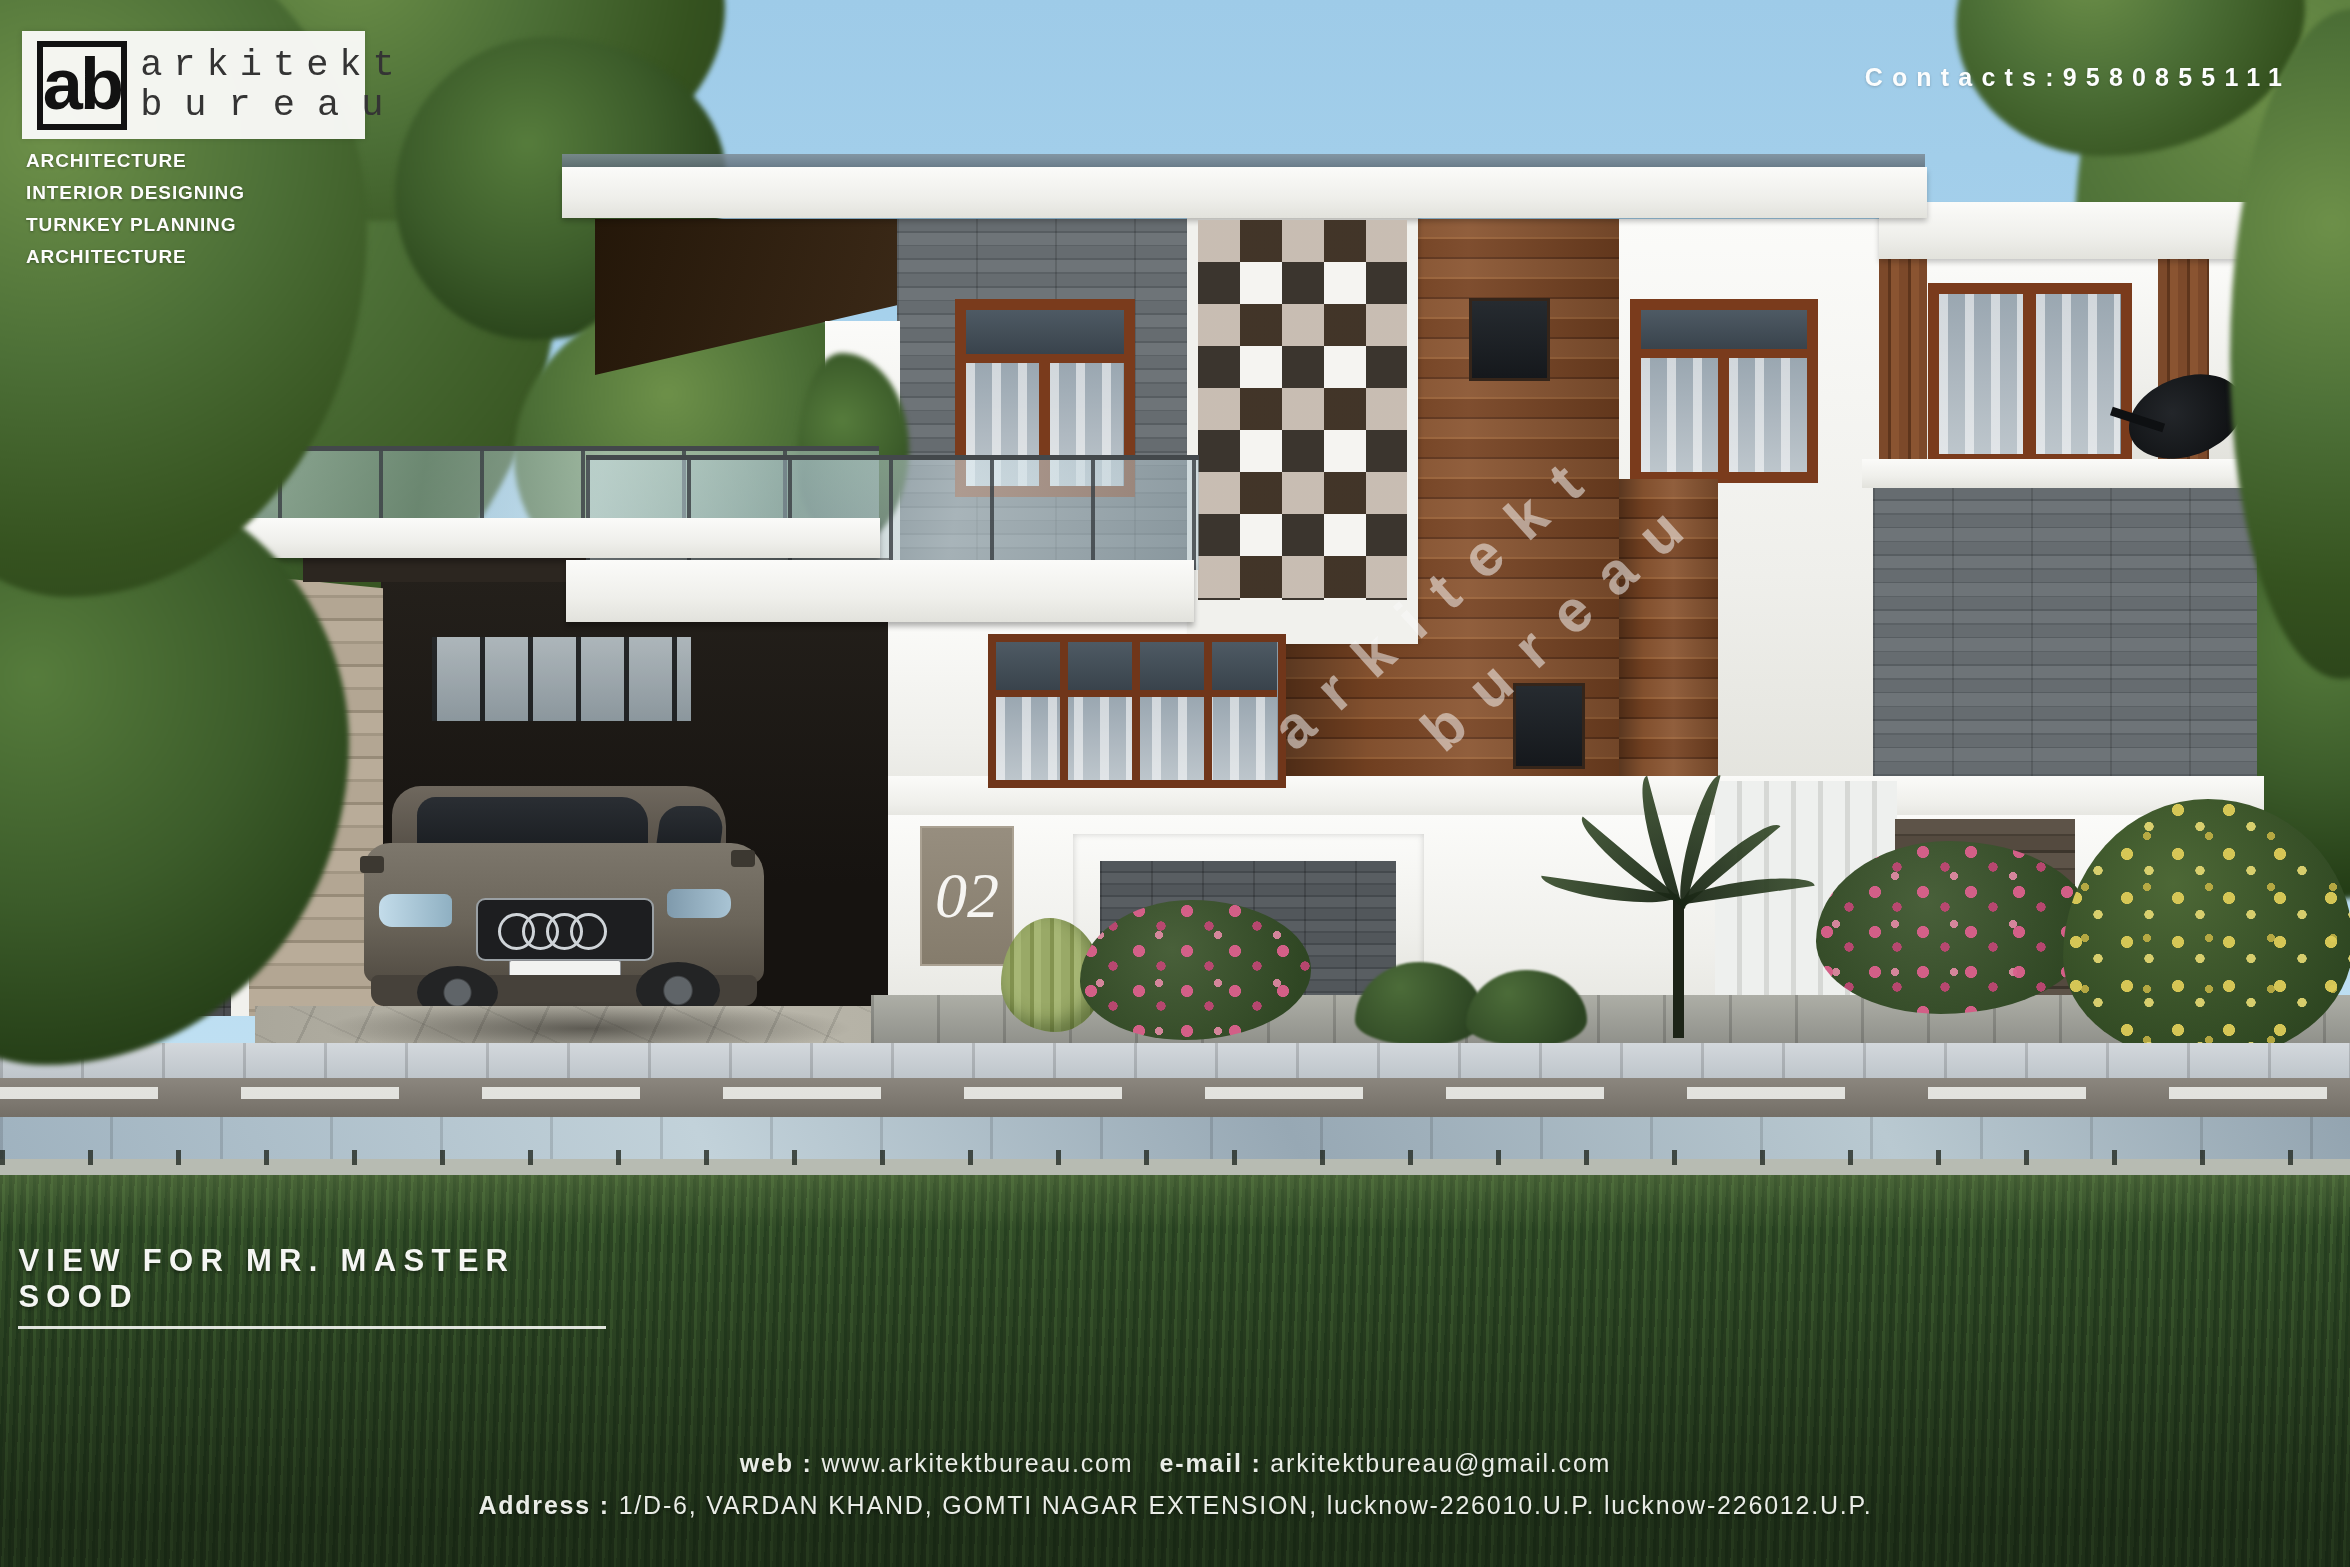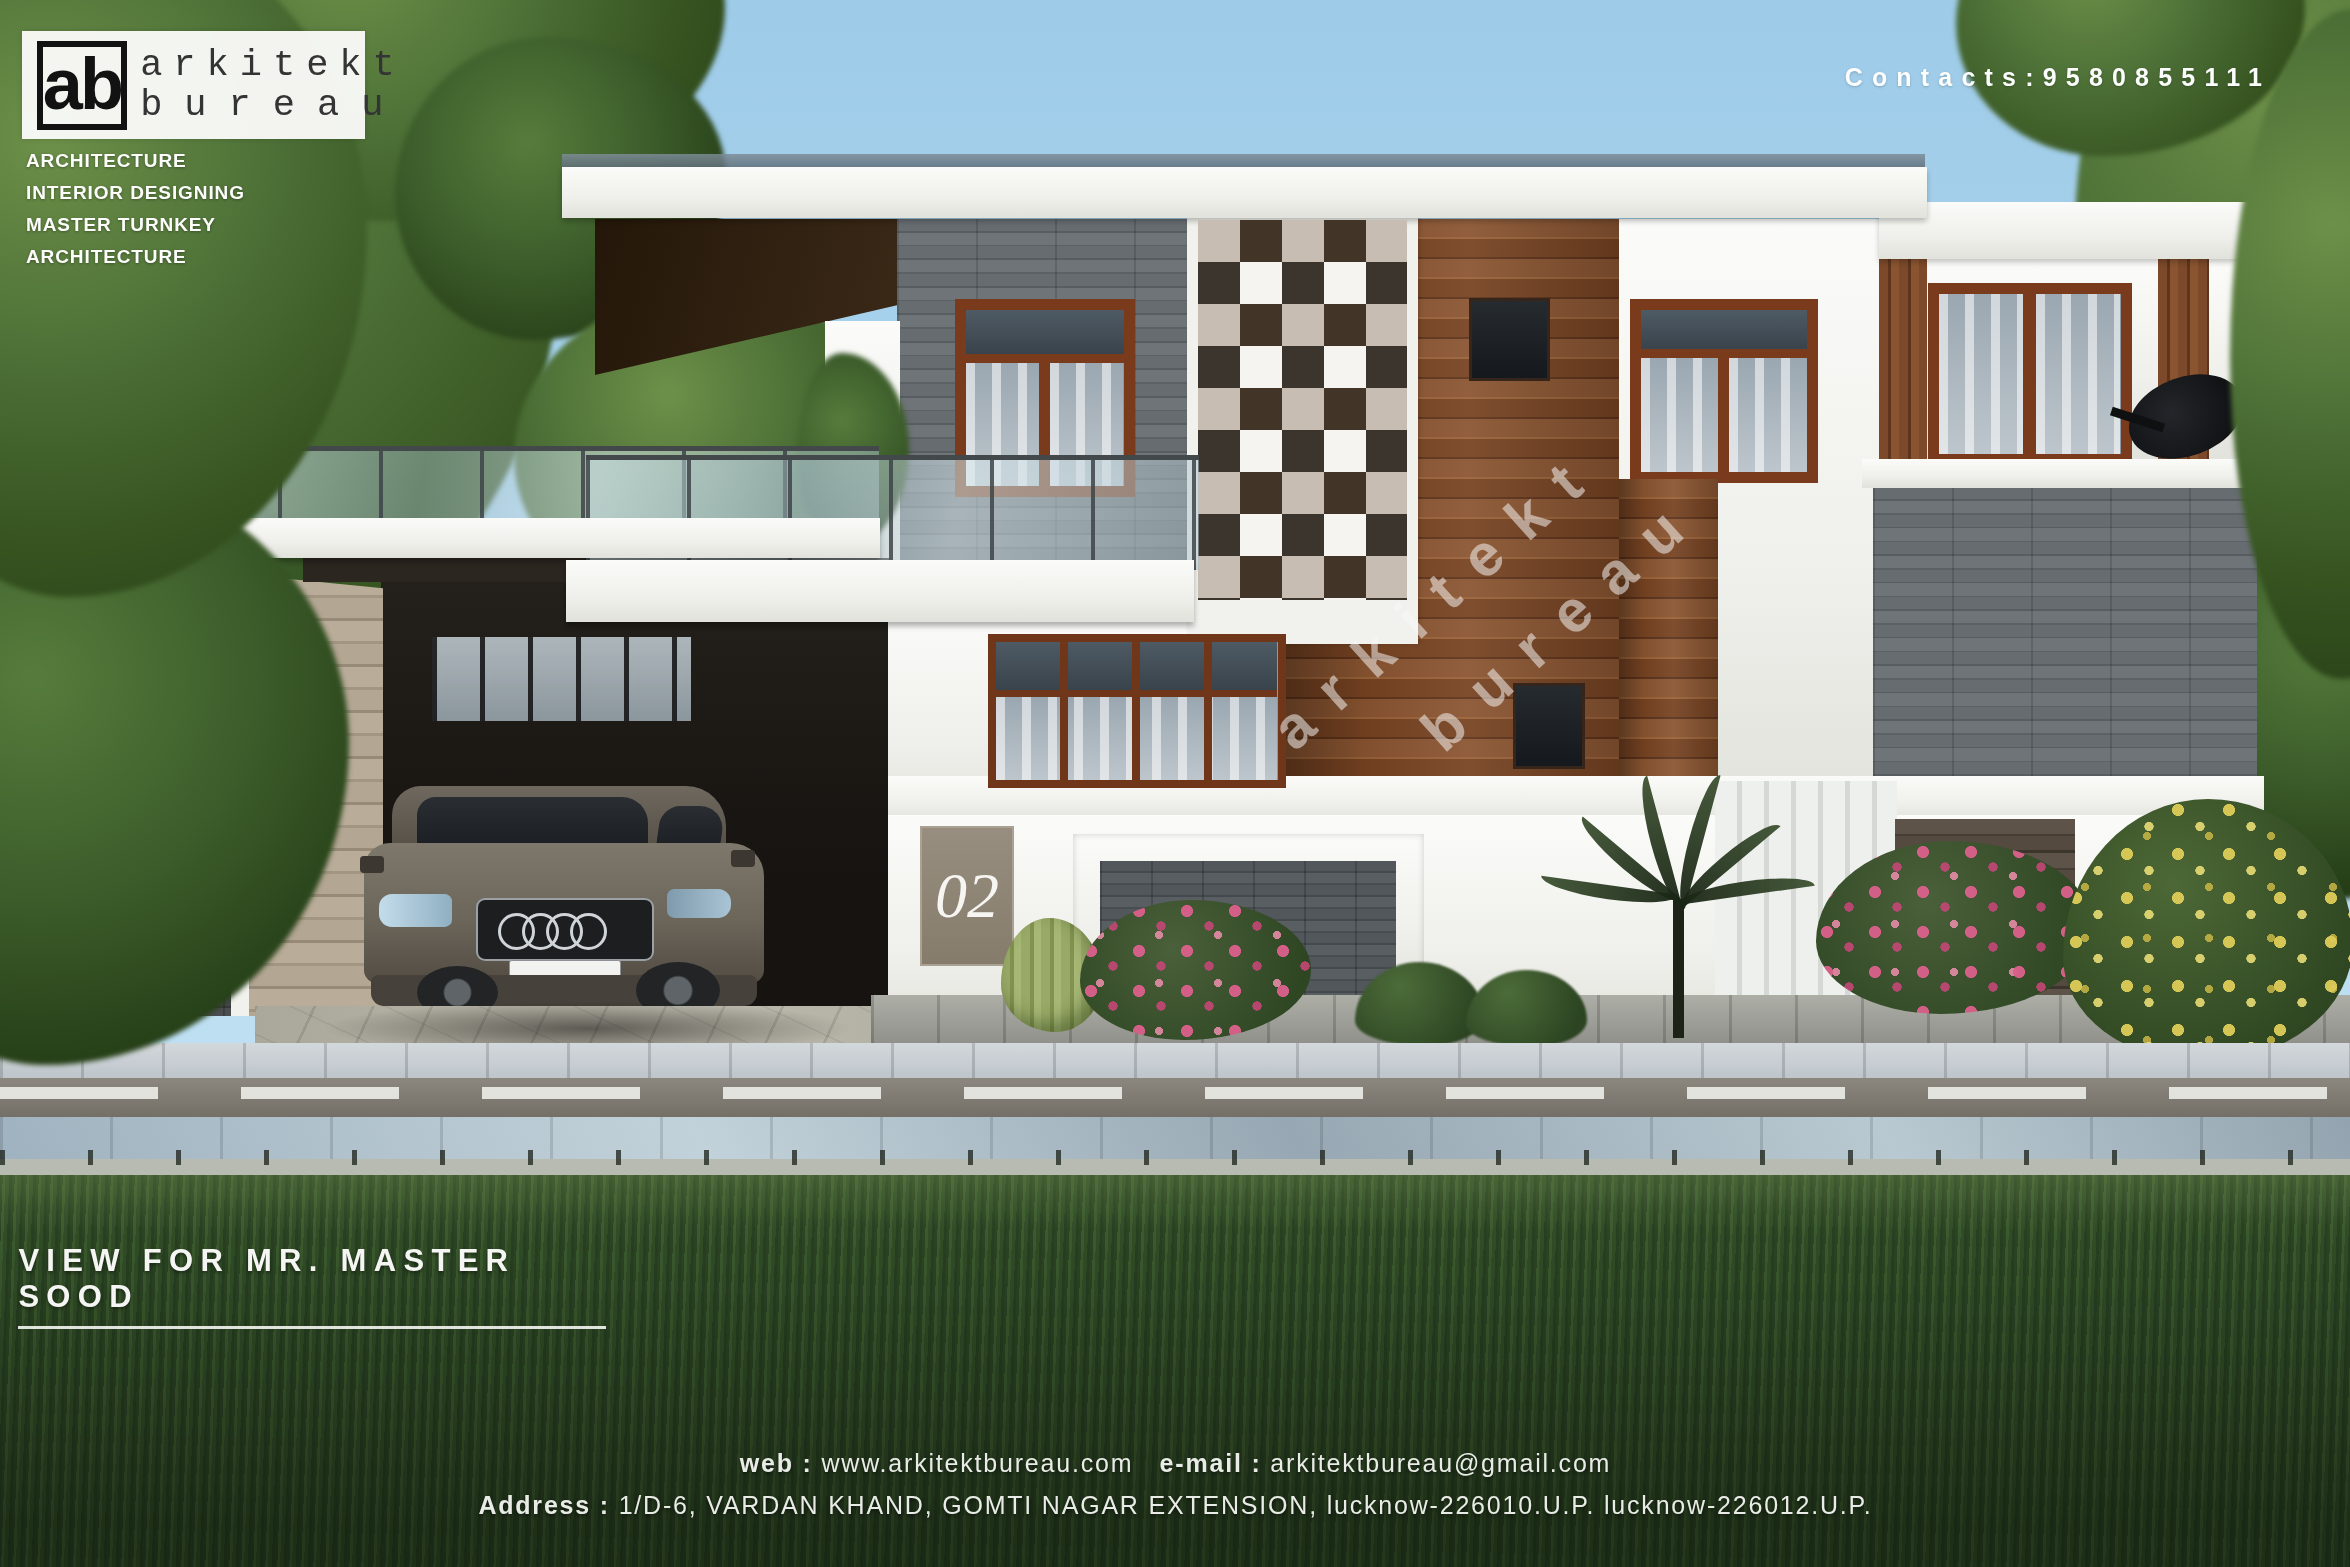--- a/index.html
+++ b/index.html
@@ -255,26 +255,26 @@
     <div class="logo-name">
       <div class="l1">arkitekt</div>
       <div class="l2">bureau</div>
     </div>
   </div>
 
   <div class="abs" style="left:26px;top:145px;width:459px;z-index:40;display:flex;gap:37px;">
     <div class="svc">
       <div>ARCHITECTURE</div>
       <div>INTERIOR DESIGNING</div>
-      <div>MASTER TURNKEY</div>
+      <div>TURNKEY PLANNING</div>
       <div>ARCHITECTURE</div>
     </div>
   </div>
 
-  <div class="abs contacts" style="right:80px;top:59px;z-index:40;">
+  <div class="abs contacts" style="right:60px;top:59px;z-index:40;">
     <div>Contacts:9580855111</div>
   </div>
 
   <div class="abs watermark" style="left:1240px;top:478px;width:588px;z-index:25;">
     <div>arkitekt</div>
     <div style="margin-left:110px;">bureau</div>
   </div>
 
   <div class="abs" style="left:18.4px;top:1243px;z-index:40;">
     <div class="caption" style="width:588px;">VIEW FOR MR. MASTER SOOD</div>

